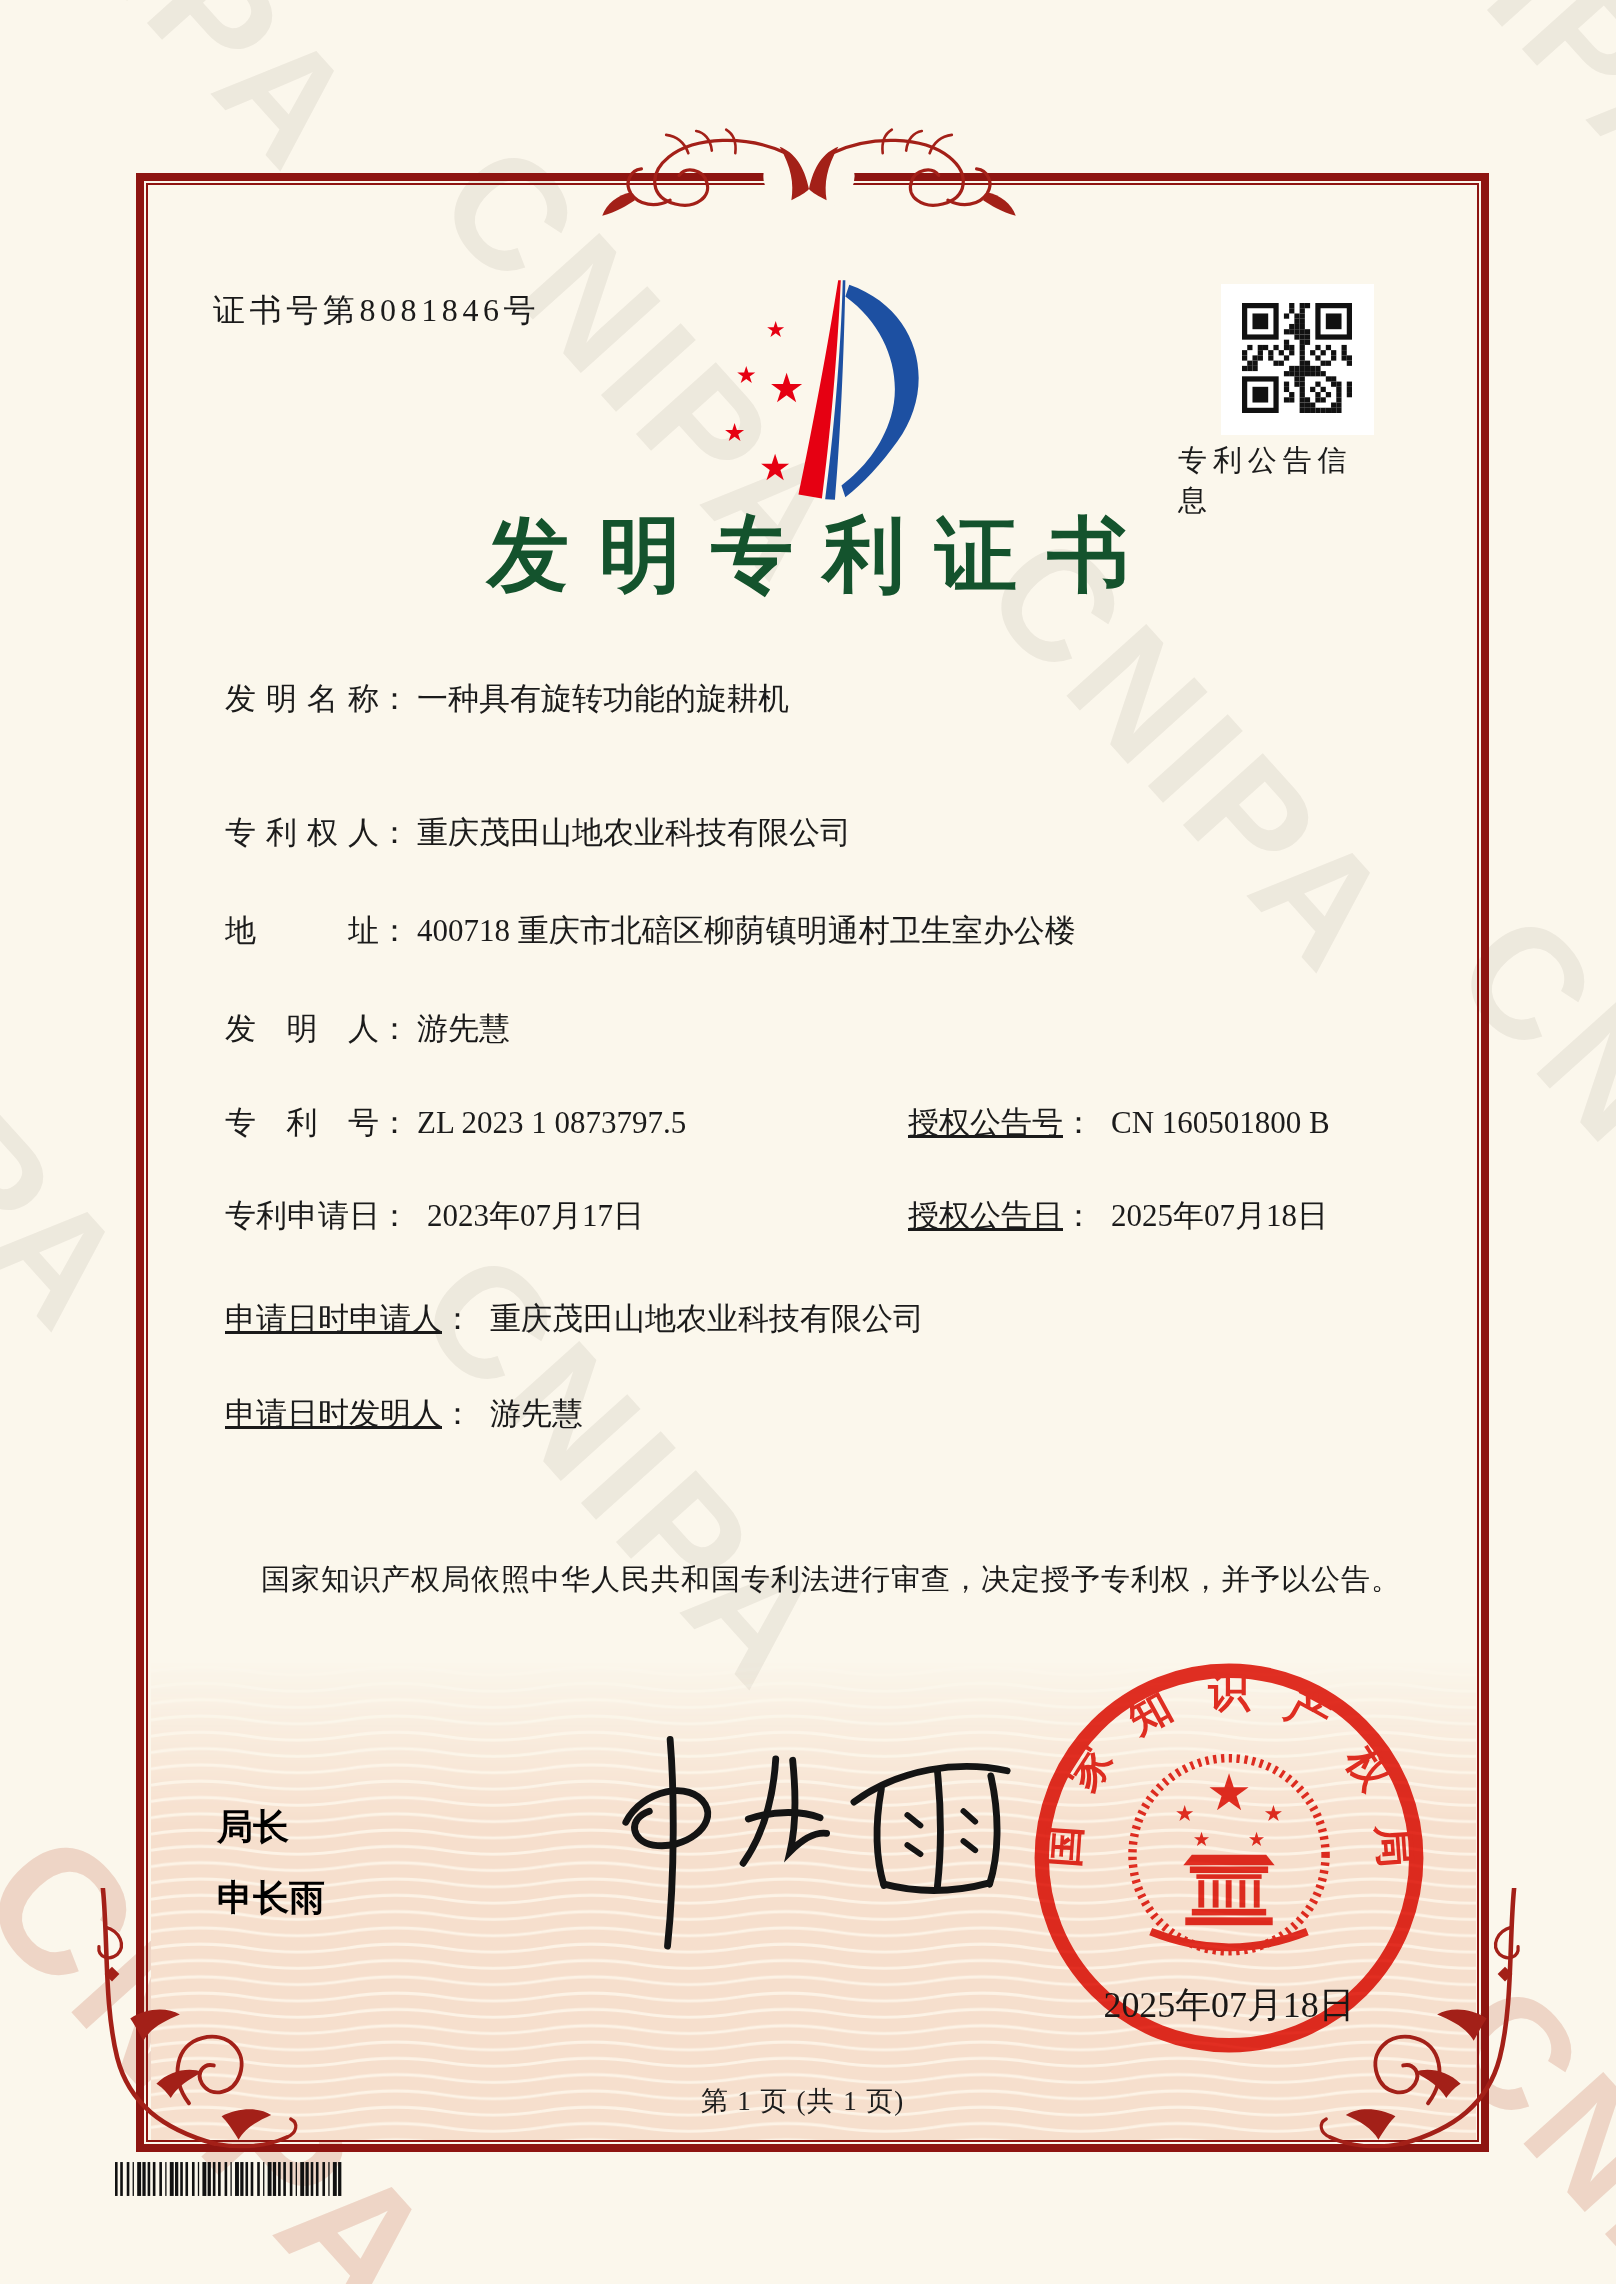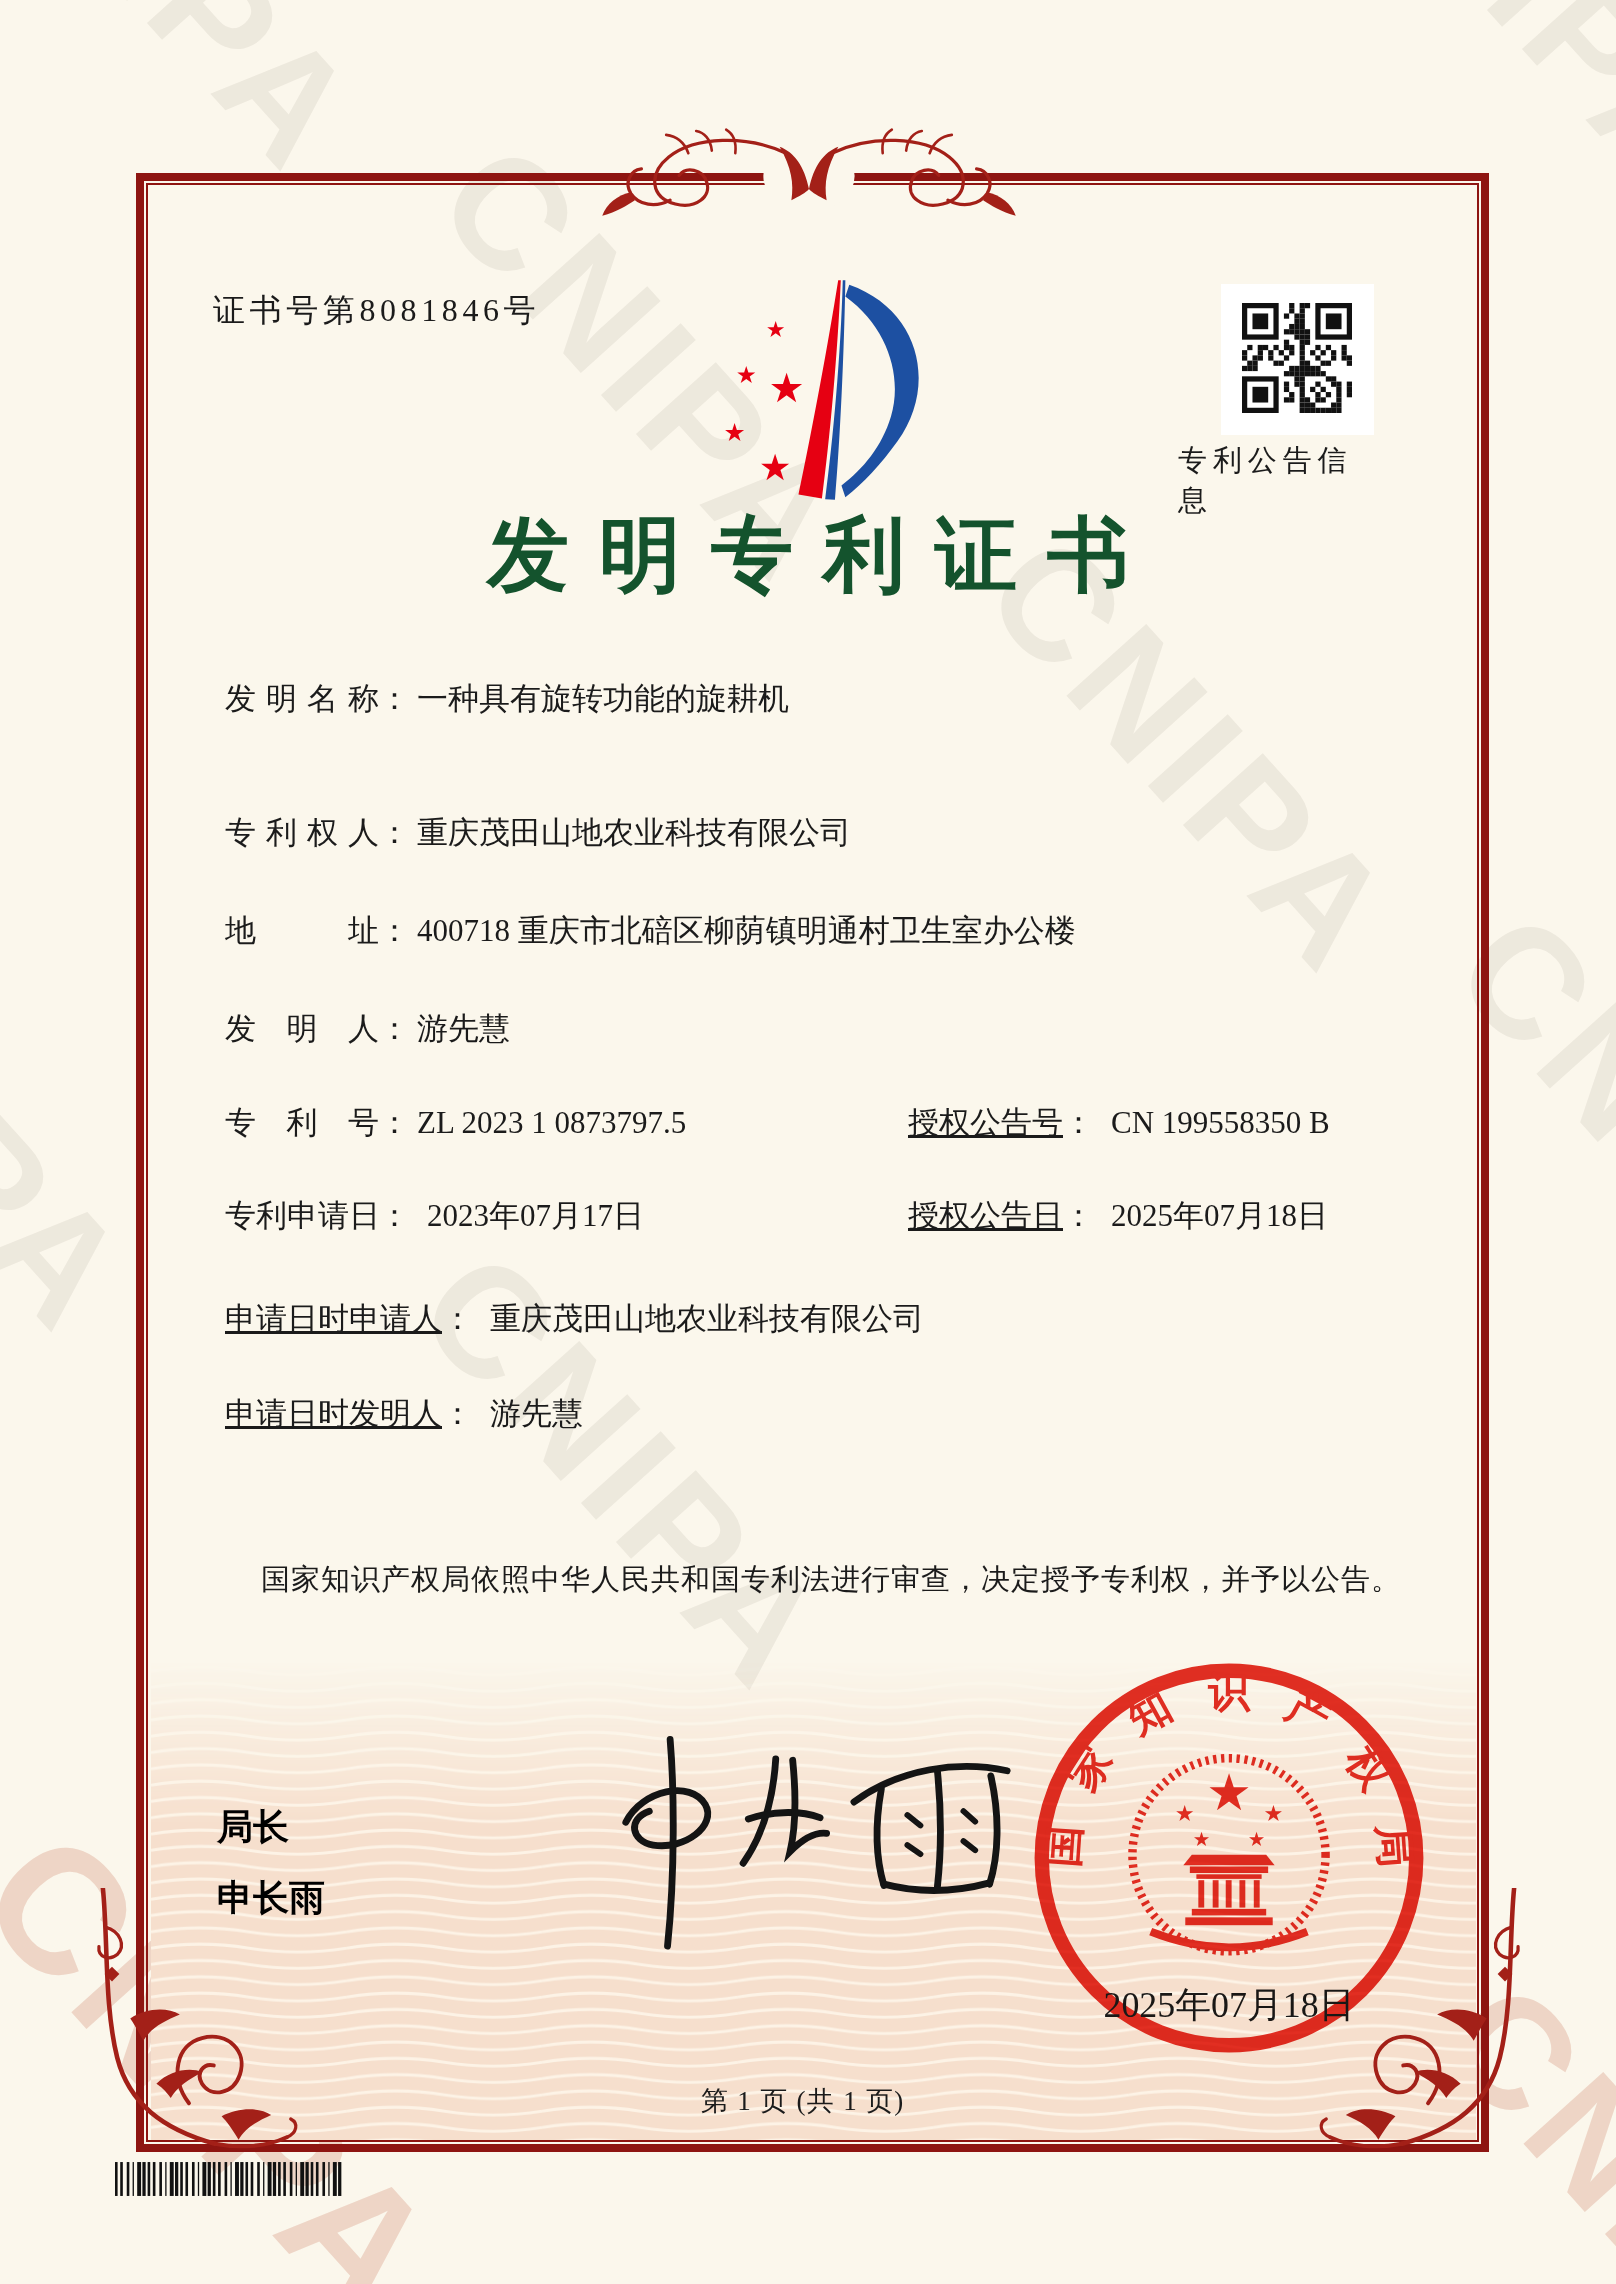--- a/index.html
+++ b/index.html
@@ -277,21 +277,21 @@
     <span class="lbl">专利申请日</span><span>：</span><span class="val near">2023年07月17日</span>
   </div>
   <div class="row" style="left:225px;top:1298px">
     <span class="lbl auto">申请日时申请人</span><span>：</span><span class="val near">重庆茂田山地农业科技有限公司</span>
   </div>
   <div class="row" style="left:225px;top:1393px">
     <span class="lbl auto">申请日时发明人</span><span>：</span><span class="val near">游先慧</span>
   </div>
 
   <div class="row" style="left:908px;top:1102px">
-    <span class="lbl auto">授权公告号</span><span>：</span><span class="val near">CN 199558350 B</span>
+    <span class="lbl auto">授权公告号</span><span>：</span><span class="val near">CN 160501800 B</span>
   </div>
   <div class="row" style="left:908px;top:1195px">
     <span class="lbl auto">授权公告日</span><span>：</span><span class="val near">2025年07月18日</span>
   </div>
 
   <div class="statement" style="left:261px;top:1560px">国家知识产权局依照中华人民共和国专利法进行审查，决定授予专利权，并予以公告。</div>
 
   <div class="signer" style="top:1803px">局长</div>
   <div class="signer" style="top:1874px">申长雨</div>
 

